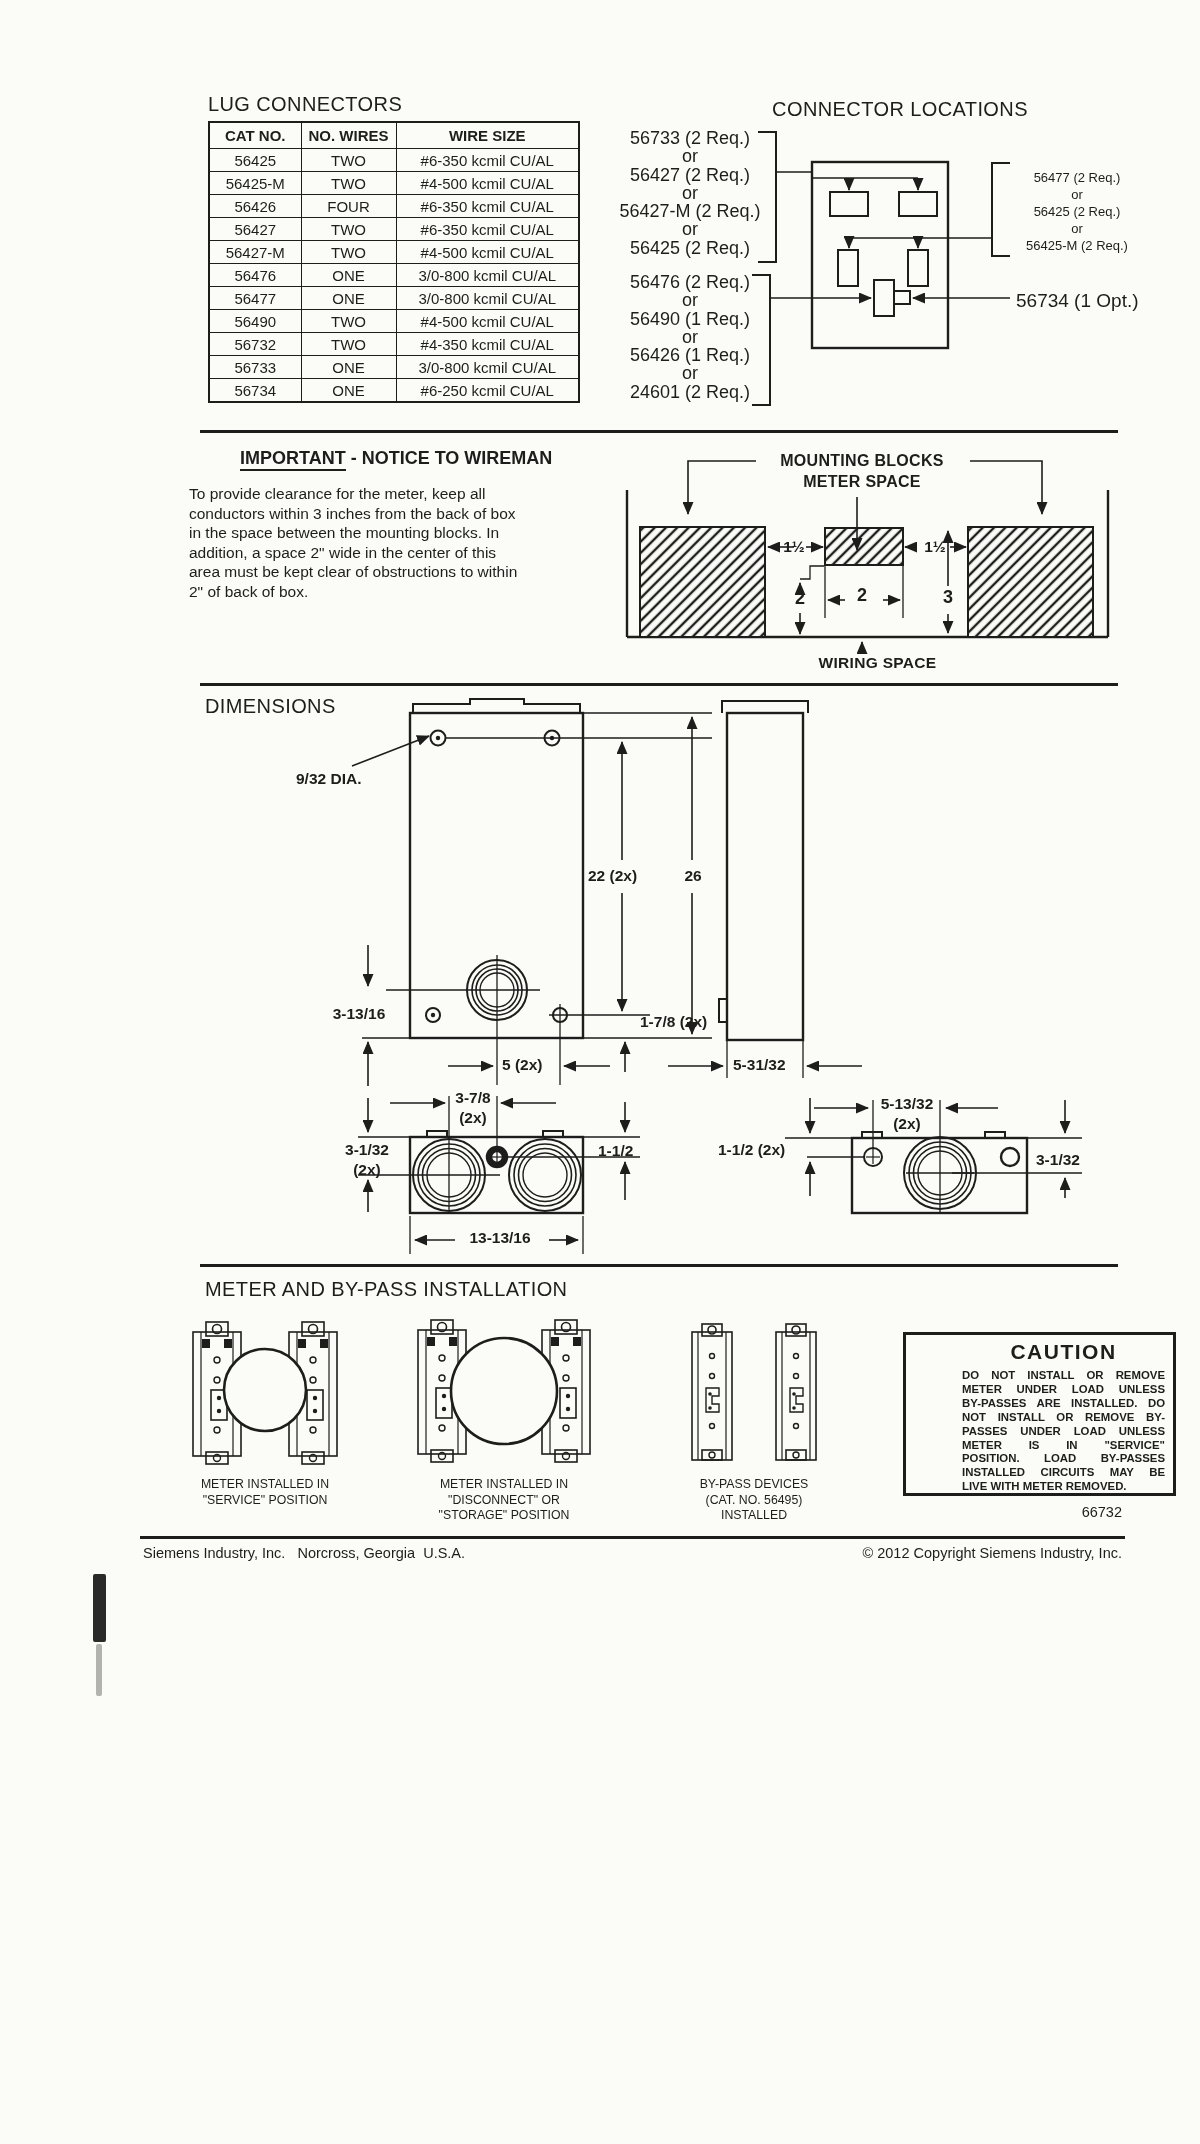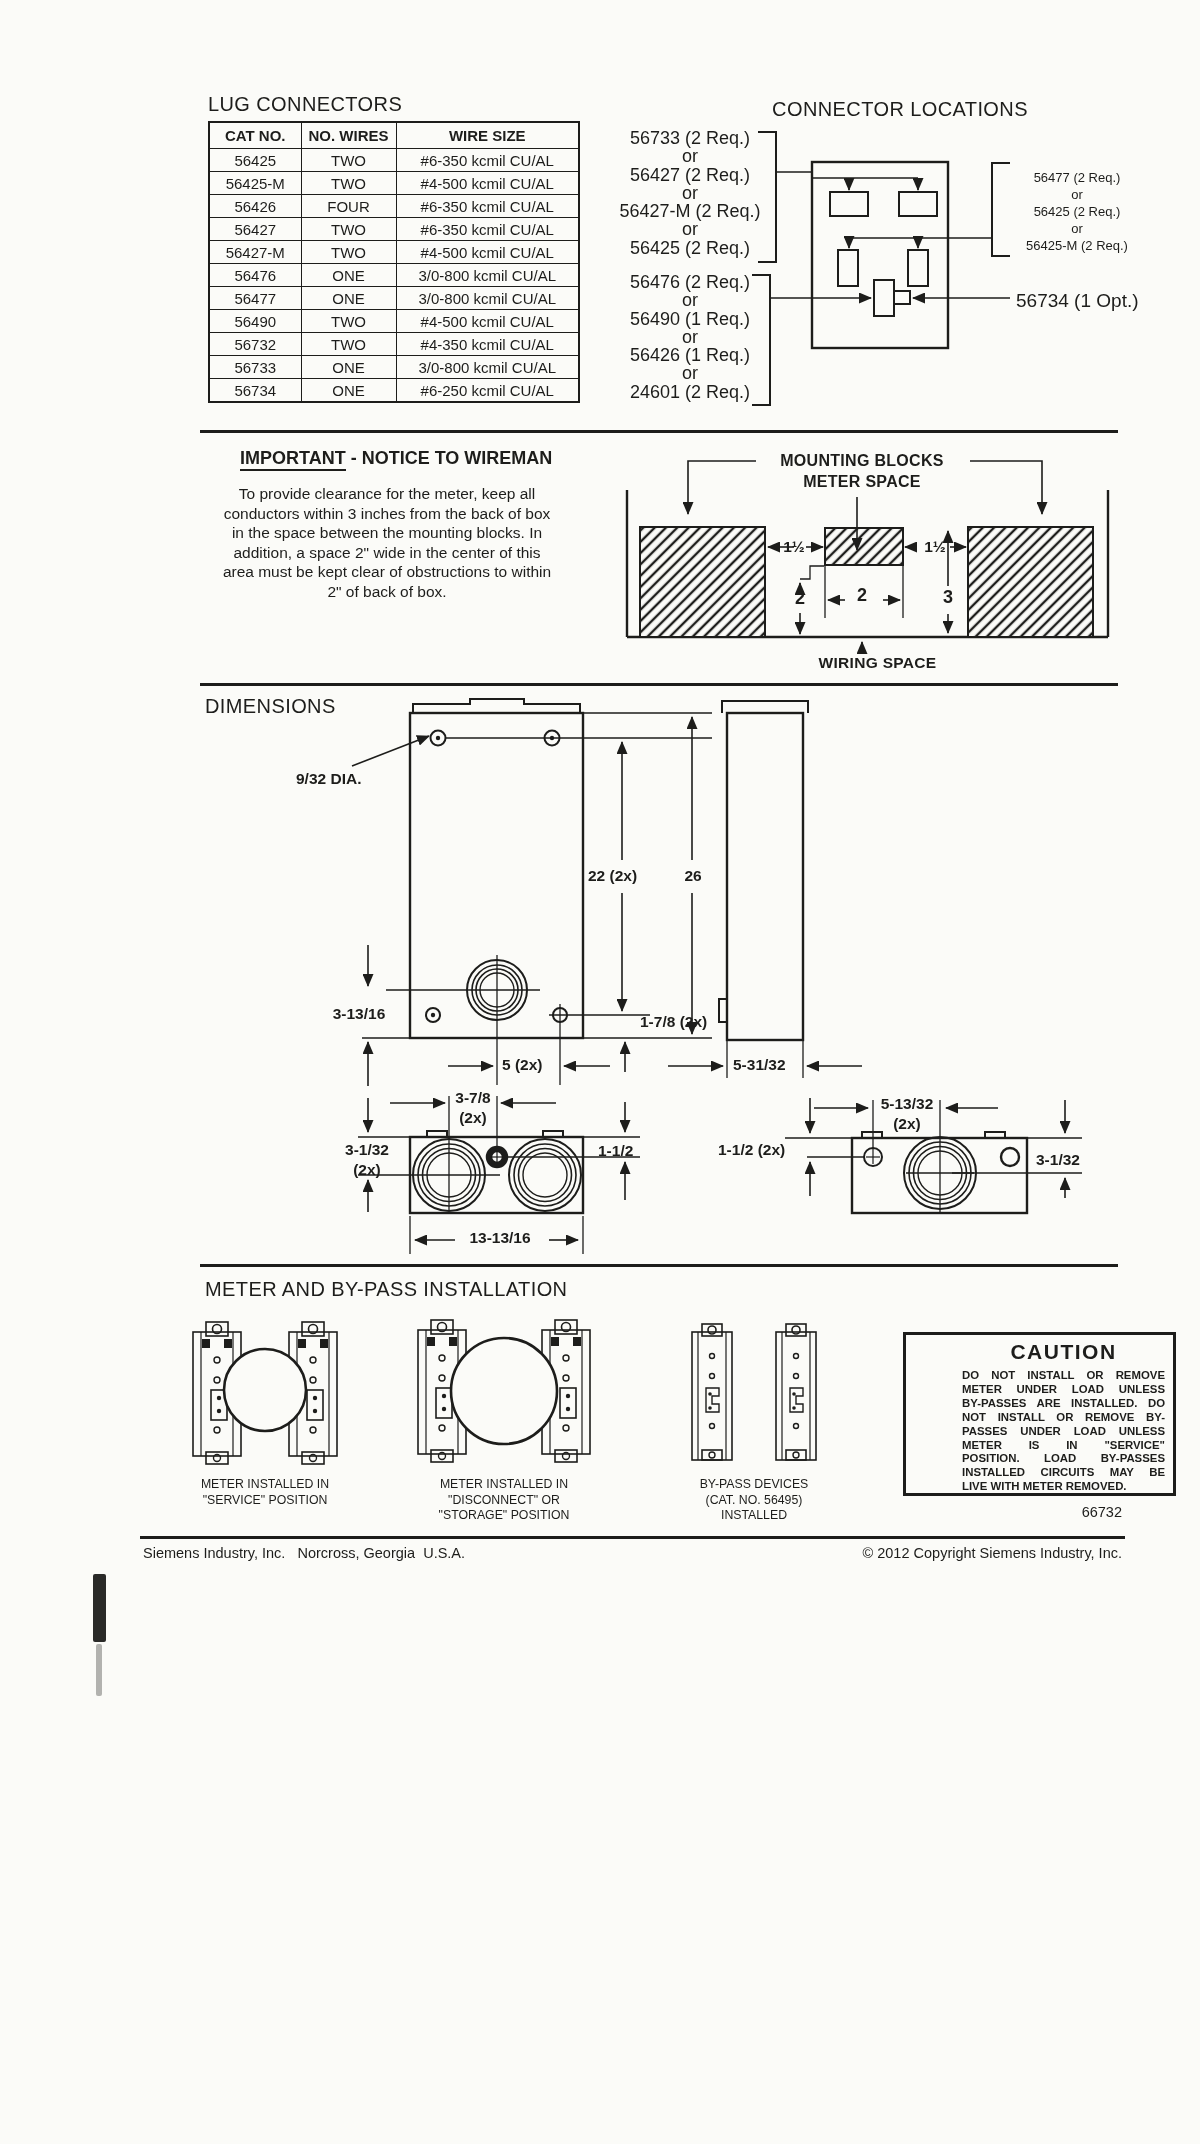--- a/index.html
+++ b/index.html
@@ -368,21 +368,21 @@
   </div>
 
   <div class="abs" style="left:1016px;top:290px;font-size:19px;">56734 (1 Opt.)</div>
 
   <div class="rule" style="left:200px;top:430px;width:918px;height:3px;"></div>
 
   <div class="abs h2" style="left:212px;top:448px;">
     <span class="und">IMPORTANT</span><span> - NOTICE TO WIREMAN</span>
   </div>
 
-  <div class="abs bodytxt" style="left:212px;top:484px;width:350px;text-align:center;">
+  <div class="abs bodytxt" style="left:189px;top:484px;width:350px;">
     <div>To provide clearance for the meter, keep all</div>
     <div>conductors within 3 inches from the back of box</div>
     <div>in the space between the mounting blocks.  In</div>
     <div>addition, a space 2" wide in the center of this</div>
     <div>area must be kept clear of obstructions to within</div>
     <div>2" of back of box.</div>
   </div>
 
   <div class="abs mlabel" style="left:742px;top:450px;width:240px;">
     <div>MOUNTING BLOCKS</div>

